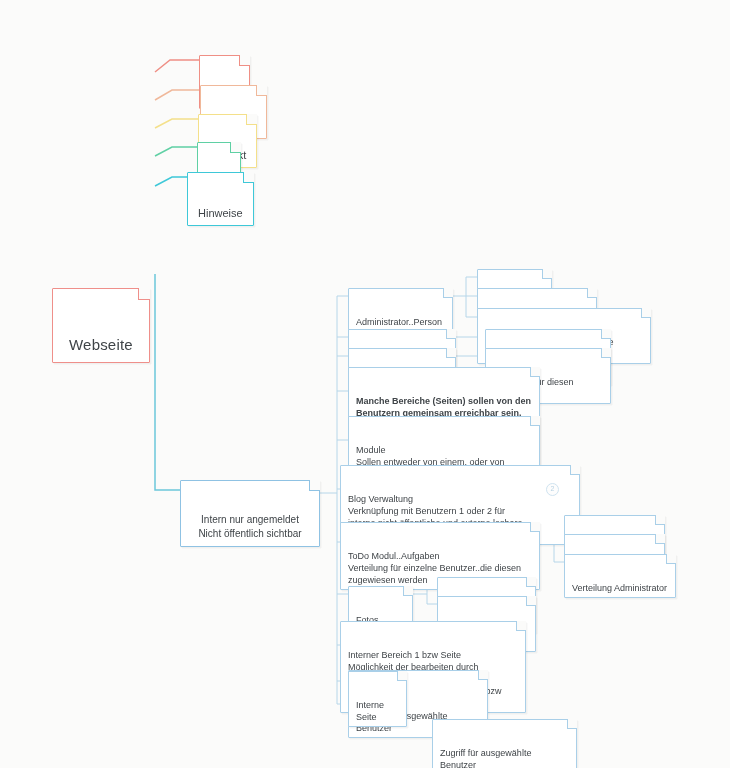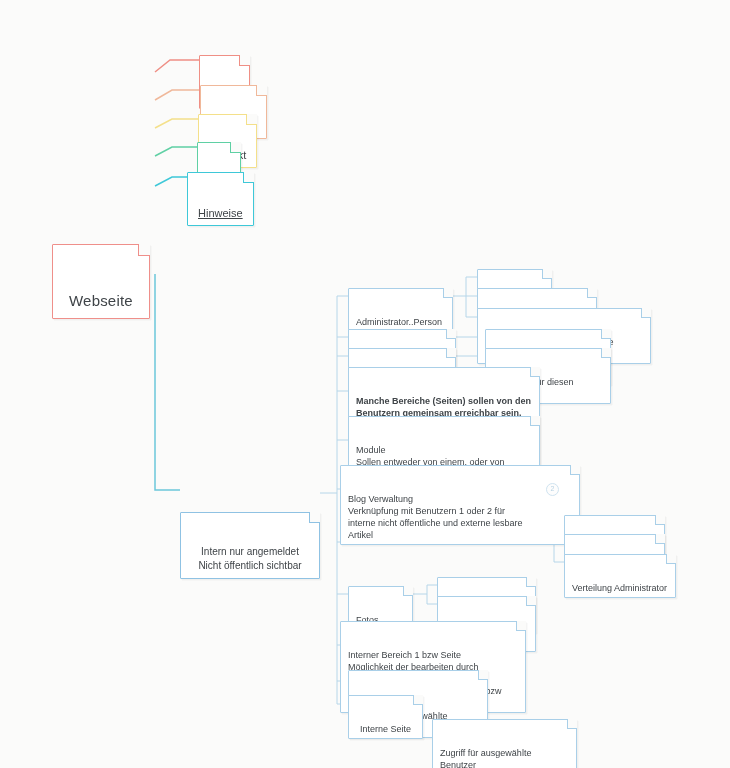--- a/index.html
+++ b/index.html
@@ -31,46 +31,46 @@
     top:-1px;right:-1px;
     width:9px;height:9px;
     background:#fbfbfa;
     border-left:1px solid #bcd8ea;
     border-bottom:1px solid #bcd8ea;
     transform-origin:top right;
   }
   .node.shadow{box-shadow:1.5px 1.5px 0 rgba(0,0,0,.045);}
 
   
-  .c-root{border-color:#ef8f8a;}
+  .c-root{border-color:#ef8f8a;margin-top:44px;}
   .c-root .fold{border-left-color:#ef8f8a;border-bottom-color:#ef8f8a;}
   .c-red{border-color:#ef8f85;}
   .c-red .fold{border-left-color:#ef8f85;border-bottom-color:#ef8f85;}
   .c-orange{border-color:#f0b89a;}
   .c-orange .fold{border-left-color:#f0b89a;border-bottom-color:#f0b89a;}
   .c-yellow{border-color:#f4e08a;}
   .c-yellow .fold{border-left-color:#f4e08a;border-bottom-color:#f4e08a;}
   .c-green{border-color:#5fd0a4;}
   .c-green .fold{border-left-color:#5fd0a4;border-bottom-color:#5fd0a4;}
-  .c-cyan{border-color:#3ec8d8;text-decoration:underline;}
+  .c-cyan{border-color:#3ec8d8;}
   .c-cyan .fold{border-left-color:#3ec8d8;border-bottom-color:#3ec8d8;}
   .c-blue{border-color:#a9cfe8;}
   .c-blue .fold{border-left-color:#a9cfe8;border-bottom-color:#a9cfe8;}
   .c-bluemid{border-color:#8fc2e3;}
   .c-bluemid .fold{border-left-color:#8fc2e3;border-bottom-color:#8fc2e3;}
 
   .n-root{
     font-size:15px;line-height:20px;
     padding:6px 16px 7px 16px;
     letter-spacing:.2px;
   }
   .n-root .fold{width:11px;height:11px;}
   .n-l1{font-size:11px;line-height:15px;padding:3px 10px 4px 10px;}
   .n-l1 .fold{width:10px;height:10px;}
-  .n-intern{font-size:10px;line-height:14px;padding:4px 12px 5px 12px;text-align:center;margin-top:32px;}
+  .n-intern{font-size:10px;line-height:14px;padding:4px 12px 5px 12px;text-align:center;}
   .n-intern .fold{width:10px;height:10px;}
 
   .badge{
     position:absolute;
     width:11px;height:11px;border-radius:50%;
     border:1px solid #cfe3f0;
     background:#fdfdfd;
     color:#b9d3e4;
     font-size:7px;line-height:9px;text-align:center;
   }
@@ -260,20 +260,26 @@
     <span>Blog Verwaltung
 Verknüpfung mit Benutzern 1 oder 2 für
 interne nicht öffentliche und externe lesbare
 Artikel</span>
   </div>
 
   <div class="badge" style="left:546px;top:483px;">
     <span>2</span>
   </div>
 
+  <div class="node c-blue shadow" style="left:340px;top:522px;width:200px;">
+    <span class="fold"></span>
+    <span>ToDo Modul..Aufgaben
+ Verteilung für einzelne Benutzer..die diesen
+zugewiesen werden</span>
+  </div>
 
   <div class="node c-blue shadow" style="left:564px;top:515px;width:101px;">
     <span class="fold"></span>
     <span>Verknüpfung Benutzer 1</span>
   </div>
 
   <div class="node c-blue shadow" style="left:564px;top:534px;width:101px;">
     <span class="fold"></span>
     <span>Verknüpfung Benutzer 3</span>
   </div>
@@ -305,21 +311,21 @@
 Benutzer oder nicht, je nach Rolle bzw
 freigeben</span>
   </div>
 
   <div class="node c-blue shadow" style="left:348px;top:670px;width:140px;">
     <span class="fold"></span>
     <span>Interne Seite
 Zugriff für ausgewählte Benutzer</span>
   </div>
 
-  <div class="node c-blue shadow" style="left:348px;top:695px;width:75px;text-align:center;">
+  <div class="node c-blue shadow" style="left:348px;top:671px;width:59px;">
     <span class="fold"></span>
     <span>Interne Seite</span>
   </div>
 
   <div class="node c-blue shadow" style="left:432px;top:695px;width:145px;margin-top:24px;">
     <span class="fold"></span>
     <span>Zugriff für  ausgewählte Benutzer</span>
   </div>
 
 </div>

